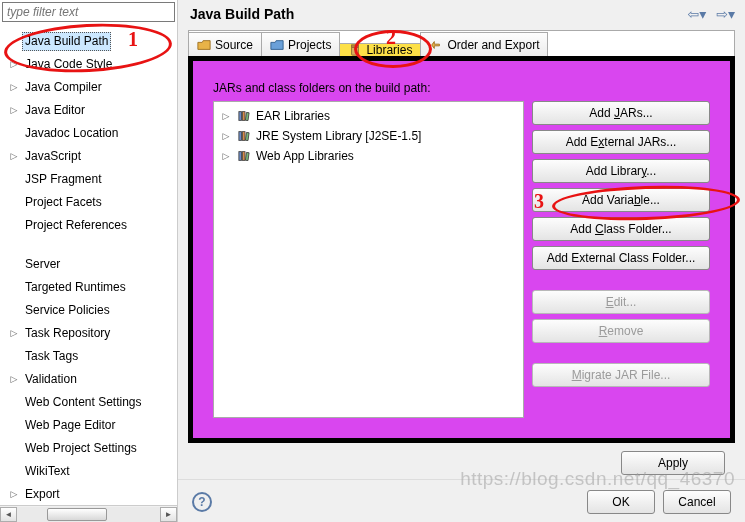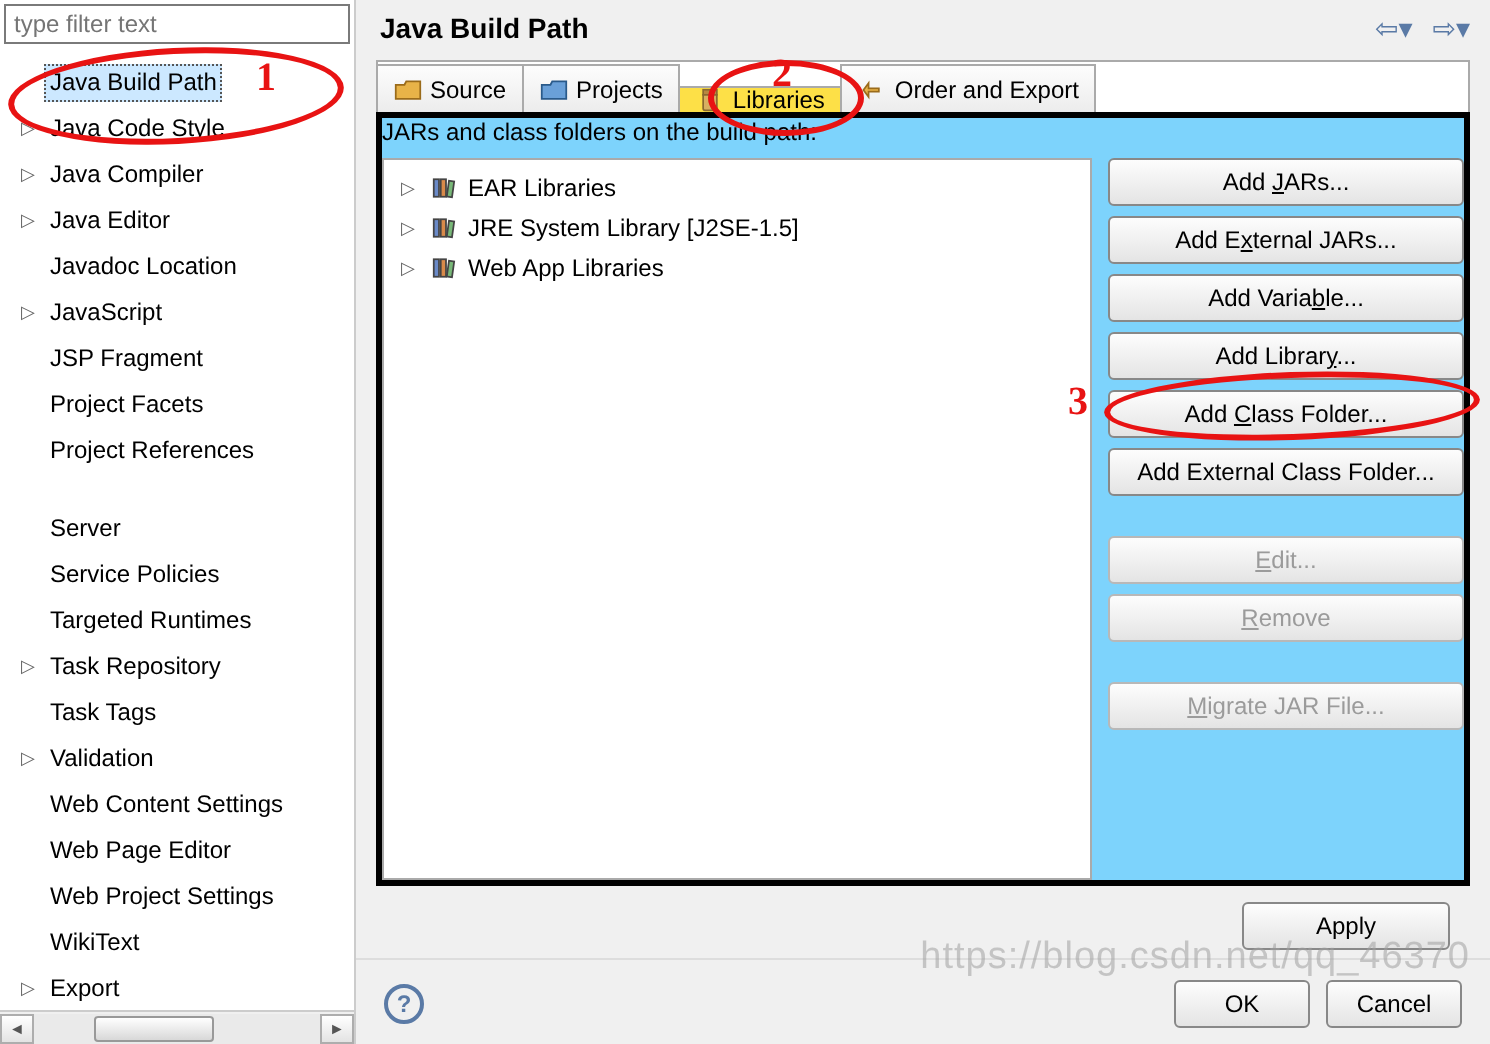--- a/index.html
+++ b/index.html
@@ -27,20 +27,21 @@
       background: #fff;
       padding: 2px 4px;
       height: 20px;
     }
     .filter-input {
       border: none;
       outline: none;
       width: 100%;
       font-size: 12px;
       color: #0369a1;
+      font-style: italic;
       background: transparent;
     }
     .tree {
       flex: 1;
       overflow: hidden;
       padding-top: 6px;
     }
     .tree-item {
       display: flex;
       align-items: center;
@@ -120,24 +121,24 @@
       height:24px;
     }
     .tab.active {
       background:#fde047;
       height:14px;
       border-bottom:1px solid #fff;
       margin-bottom:-1px;
     }
     .tab-icon { width:14px; height:12px; }
     .content-area {
-      border:3px solid #000000;
-      background:#7dd3fc;
+      border:5px solid #000000;
+      background:#d946ef;
       flex:1;
-      padding:0;
+      padding:20px;
       display:flex;
       flex-direction:column;
     }
     .hint { margin-bottom:6px; }
     .lib-row { display:flex; gap:8px; flex:1; }
     .lib-list {
       flex:1;
       border:1px solid #aaa;
       background:#fff;
       padding:4px 2px;
@@ -248,25 +249,25 @@
         </div>
       <div class="tree-item">
           <span class="tree-toggle"></span>
         </div>
       <div class="tree-item">
           <span class="tree-toggle"></span>
           <span class="tree-label">Server</span>
         </div>
       <div class="tree-item">
           <span class="tree-toggle"></span>
+          <span class="tree-label">Targeted Runtimes</span>
+        </div>
+      <div class="tree-item">
+          <span class="tree-toggle"></span>
           <span class="tree-label">Service Policies</span>
-        </div>
-      <div class="tree-item">
-          <span class="tree-toggle"></span>
-          <span class="tree-label">Targeted Runtimes</span>
         </div>
       <div class="tree-item">
           <span class="tree-toggle">▷</span>
           <span class="tree-label">Task Repository</span>
         </div>
       <div class="tree-item">
           <span class="tree-toggle"></span>
           <span class="tree-label">Task Tags</span>
         </div>
       <div class="tree-item">
@@ -367,22 +368,22 @@
                   <rect x="1" y="1" width="3" height="10" fill="#6a8ac8"></rect>
                   <rect x="5" y="1" width="3" height="10" fill="#d88a4a"></rect>
                   <rect x="9" y="2" width="3" height="9" fill="#78b878" transform="rotate(8 10 7)"></rect>
                 </svg>
               <span>Web App Libraries</span>
             </div>
           </div>
           <div class="btn-col">
             <button class="wbtn"><span>Add <span class="un">J</span>ARs...</span></button>
             <button class="wbtn"><span>Add E<span class="un">x</span>ternal JARs...</span></button>
+            <button class="wbtn"><span>Add Librar<span class="un">y</span>...</span></button>
             <button class="wbtn"><span>Add Varia<span class="un">b</span>le...</span></button>
-            <button class="wbtn"><span>Add Librar<span class="un">y</span>...</span></button>
             <button class="wbtn"><span>Add <span class="un">C</span>lass Folder...</span></button>
             <button class="wbtn">Add External Class Folder...</button>
             <div class="gap"></div>
             <button class="wbtn" disabled=""><span><span class="un">E</span>dit...</span></button>
             <button class="wbtn" disabled=""><span><span class="un">R</span>emove</span></button>
             <div class="gap"></div>
             <button class="wbtn" disabled=""><span><span class="un">M</span>igrate JAR File...</span></button>
           </div>
         </div>
       </div>

